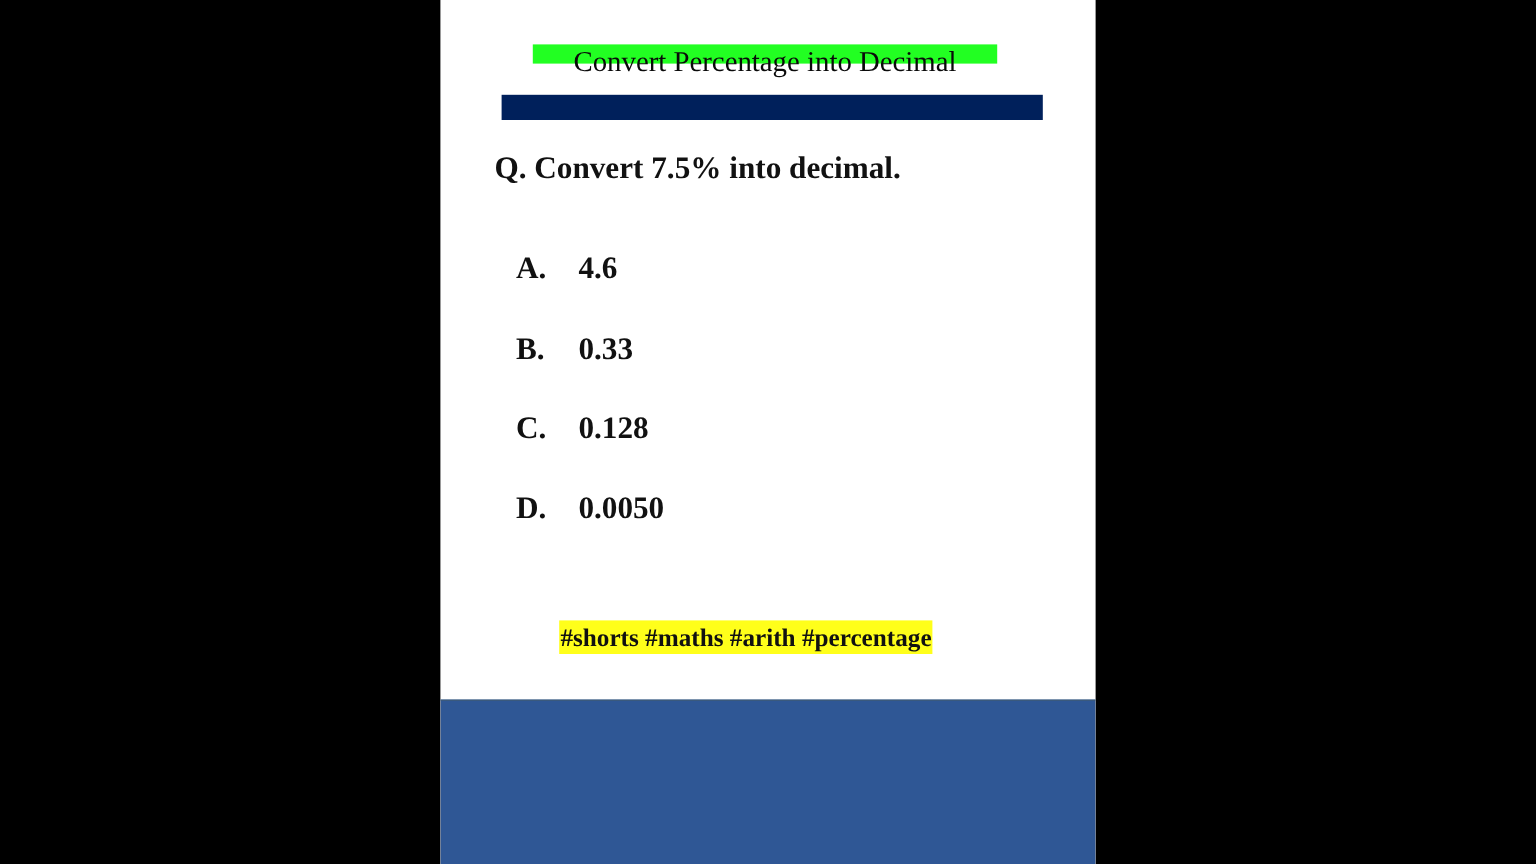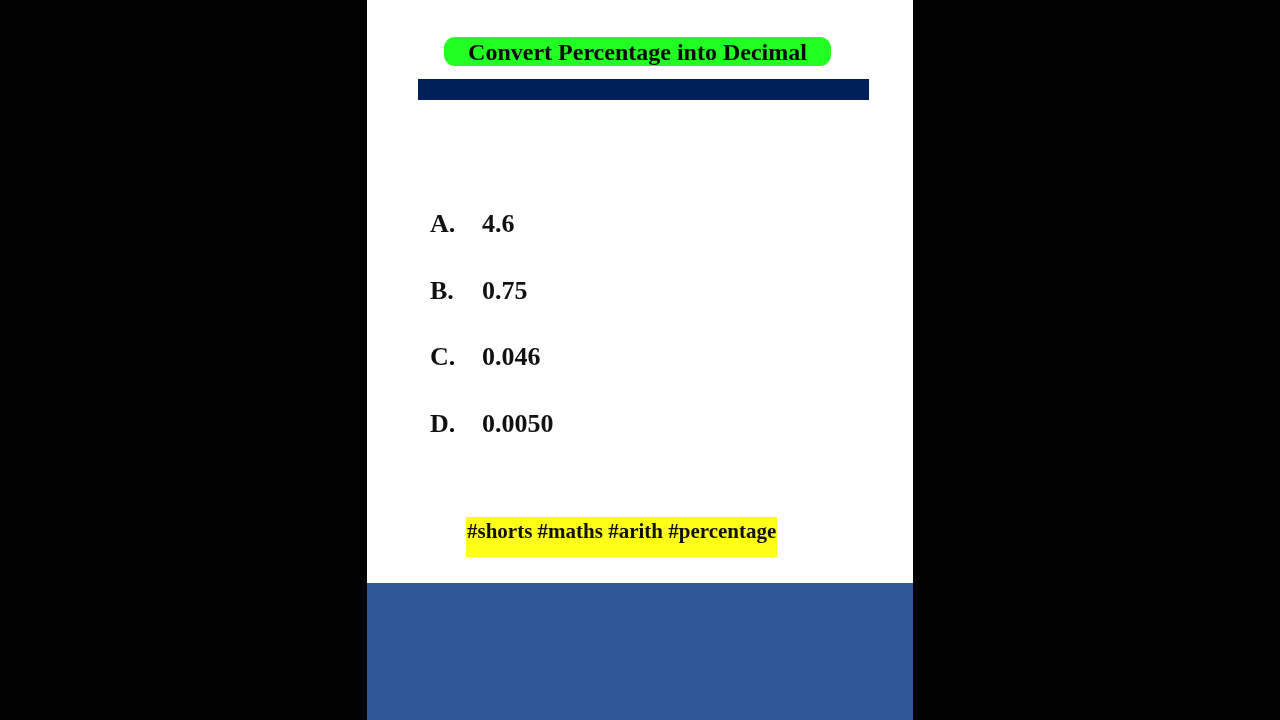--- a/index.html
+++ b/index.html
@@ -17,30 +17,29 @@
       width: 546px;
       height: 720px;
       background: #ffffff;
       overflow: hidden;
     }
     .title-banner {
       position: absolute;
       left: 77px;
       top: 37px;
       width: 387px;
-      height: 29px;
+      height: 16px;
       background: #22ff22;
       color: #0a0a0a;
       font-family: "Liberation Serif", serif;
-      font-weight: bold;
+      font-weight: normal;
       font-size: 24px;
       line-height: 31px;
       text-align: center;
       white-space: nowrap;
-      border-radius: 11px;
     }
     .title-rule {
       position: absolute;
       left: 51px;
       top: 79px;
       width: 451px;
       height: 21px;
       background: #00205b;
     }
     .question {
@@ -74,21 +73,21 @@
       white-space: nowrap;
     }
     .option-letter {
       display: inline-block;
       width: 52px;
     }
     .hashtags {
       position: absolute;
       left: 99px;
       top: 517px;
-      height: 40px;
+      height: 28px;
       padding: 0 1px;
       background: #ffff1a;
       font-family: "Liberation Serif", serif;
       font-weight: bold;
       font-size: 21px;
       line-height: 28px;
       color: #111111;
       white-space: nowrap;
     }
     .footer-band {
@@ -101,33 +100,34 @@
       border-top: 1px solid #3e5a78;
     }
   </style>
 </head>
 <body>
 
 <div class="frame">
   <div class="title-banner">Convert Percentage into Decimal</div>
   <div class="title-rule"></div>
 
+  <div class="question">Q. Convert 7.5% into decimal.</div>
 
   <ul class="options">
     <li class="option">
       <span class="option-letter">A.</span>
       <span class="option-value">4.6</span>
     </li>
     <li class="option">
       <span class="option-letter">B.</span>
-      <span class="option-value">0.75</span>
+      <span class="option-value">0.33</span>
     </li>
     <li class="option">
       <span class="option-letter">C.</span>
-      <span class="option-value">0.046</span>
+      <span class="option-value">0.128</span>
     </li>
     <li class="option">
       <span class="option-letter">D.</span>
       <span class="option-value">0.0050</span>
     </li>
   </ul>
 
   <div class="hashtags">#shorts #maths #arith #percentage</div>
 
   <div class="footer-band"></div>

